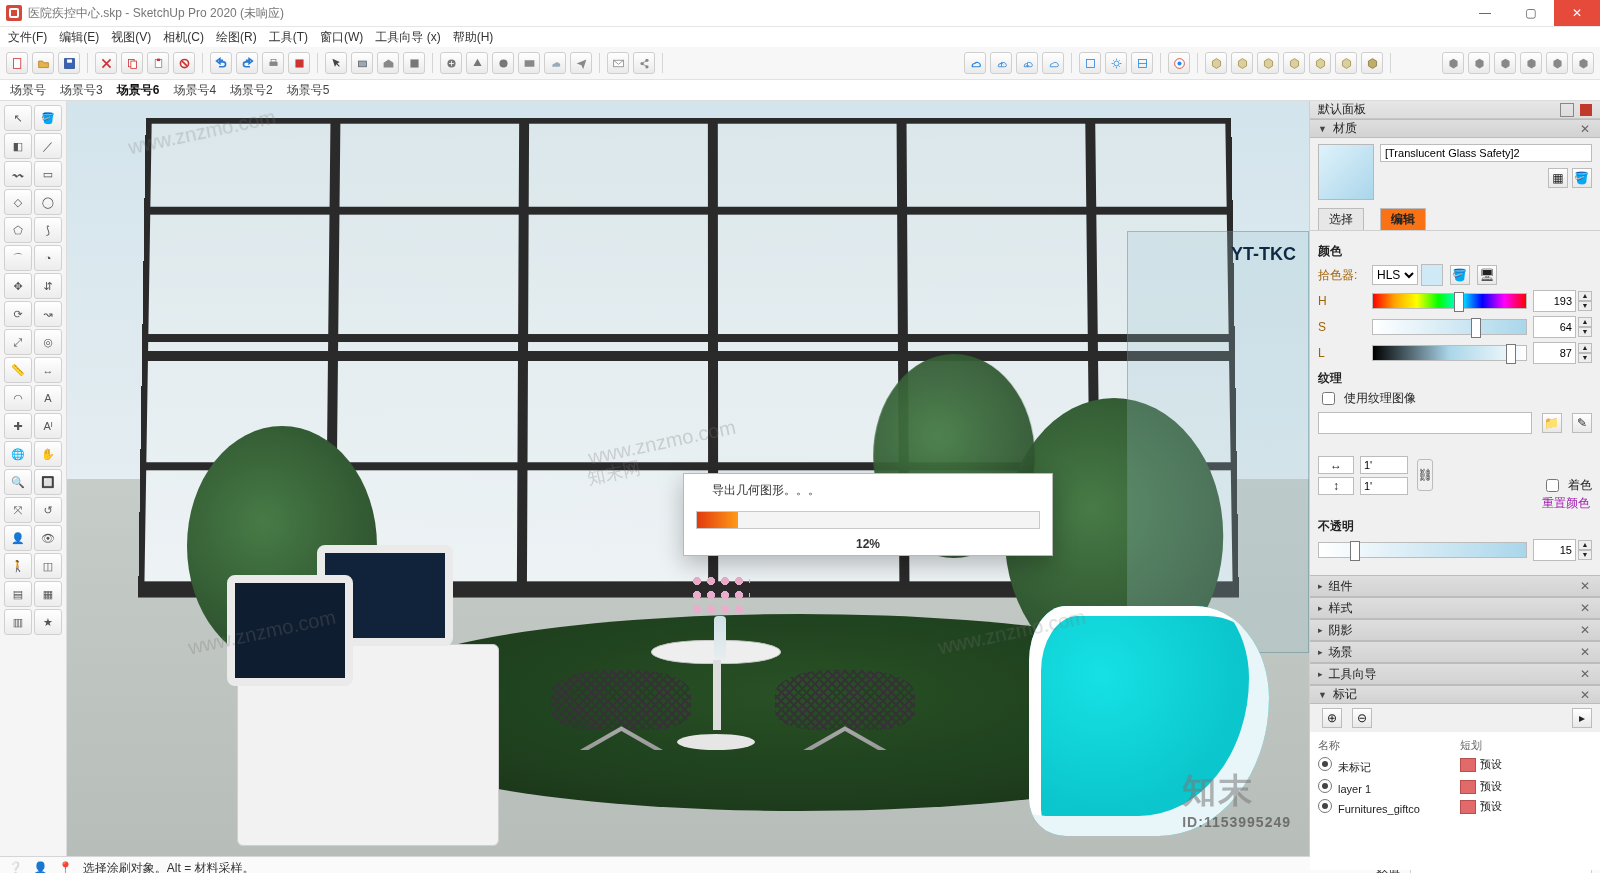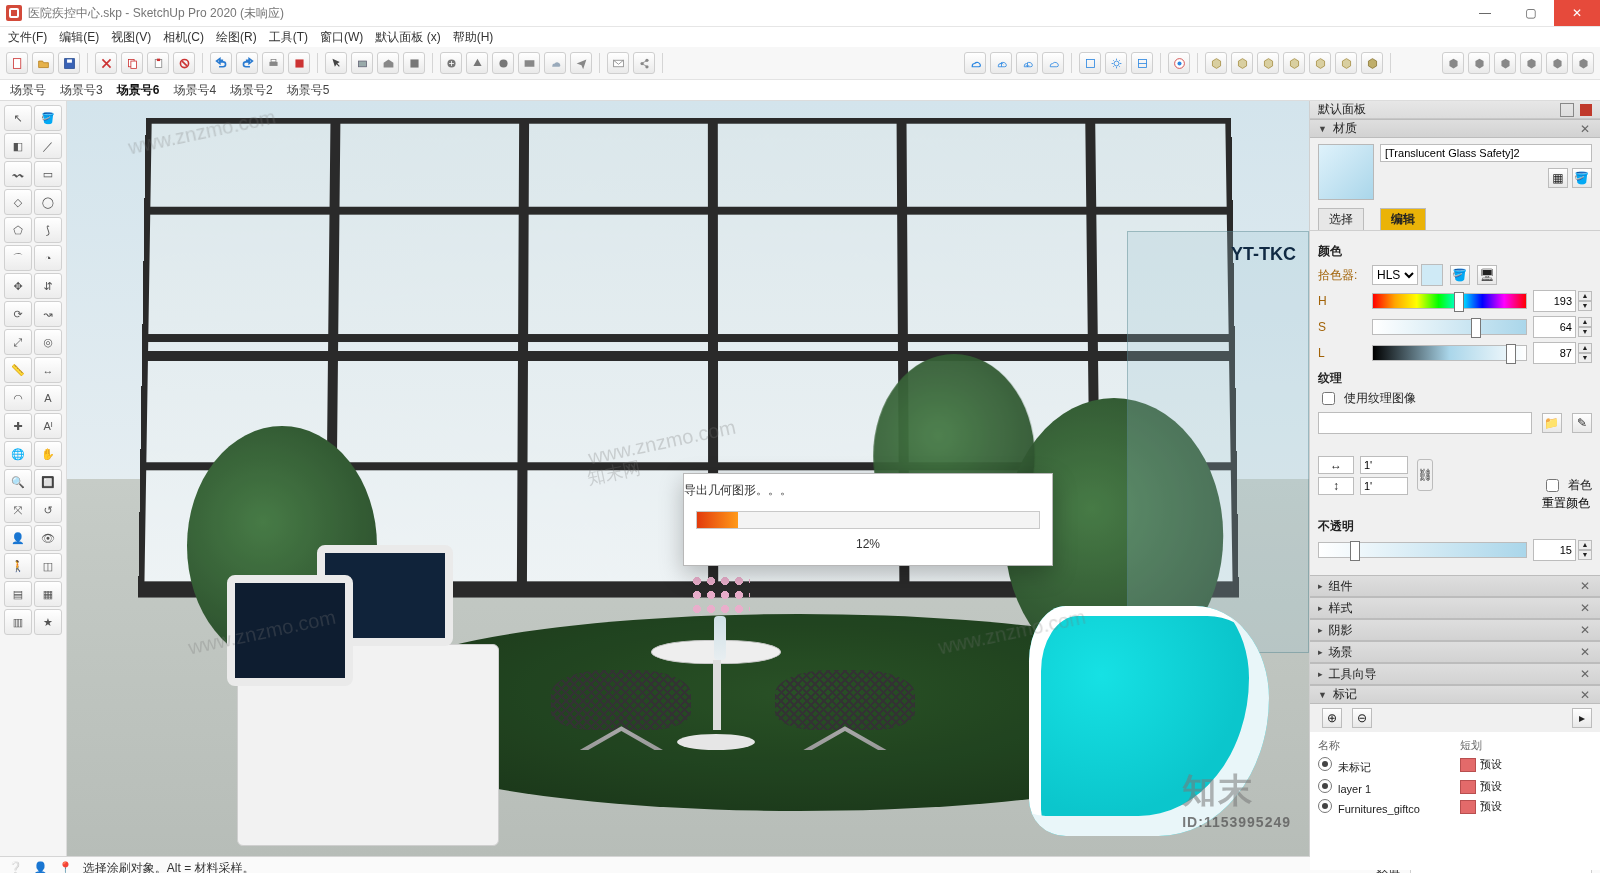--- a/index.html
+++ b/index.html
@@ -81,21 +81,21 @@
   .section-hdr{height:20px;background:linear-gradient(#dedede,#d2d2d2);border-top:1px solid #bcbcbc;border-bottom:1px solid #bcbcbc;display:flex;align-items:center;padding:0 8px;font-size:12px;}
   .section-hdr .caret{margin-right:6px;font-size:9px;color:#444;}
   .section-hdr .x{margin-left:auto;color:#666;width:14px;text-align:center;}
   .mat-top{display:flex;gap:6px;align-items:flex-start;padding:6px 8px;background:#f0f0f0;}
   .swatch{width:54px;height:54px;background:linear-gradient(135deg,#dff2fb 0%,#aad6ea 100%);border:1px solid #b8b8b8;}
   .mat-name{flex:1;}
   .mat-name input{width:100%;height:18px;font-size:11px;border:1px solid #bcbcbc;background:#fff;padding:0 4px;box-sizing:border-box;}
   .mini{width:18px;height:18px;border:1px solid #bcbcbc;background:linear-gradient(#fff,#e8e8e8);display:inline-flex;align-items:center;justify-content:center;margin-left:4px;}
   .tabs{display:flex;gap:16px;padding:0 8px;margin-top:2px;}
   .tab{padding:2px 10px;border:1px solid #bcbcbc;border-bottom:none;background:#e7e7e7;font-size:12px;}
-  .tab.active{background:#eab308;font-weight:bold;font-family:Liberation Mono, monospace;}
+  .tab.active{background:#f97316;font-weight:bold;font-family:Liberation Mono, monospace;}
   .panel-body{background:#f0f0f0;padding:6px 8px 10px;border-top:1px solid #cfcfcf;}
   .row{display:flex;align-items:center;gap:6px;margin:4px 0;font-size:12px;}
   .row label{width:48px;color:#a16207;}
   .picker{flex:1;display:flex;align-items:center;gap:3px;}
   select{height:20px;font-size:12px;border:1px solid #bcbcbc;background:#fff;}
   .sw-sm{width:20px;height:20px;border:1px solid #bcbcbc;background:#cfeaf6;}
   .slider{position:relative;flex:1;height:14px;border:1px solid #bcbcbc;}
   .slider.h{background:linear-gradient(90deg,red,orange,yellow,lime,cyan,blue,magenta,red);}
   .slider.s{background:linear-gradient(90deg,#fff,#aad6ea);}
   .slider.l{background:linear-gradient(90deg,#000,#aad6ea,#fff);}
@@ -116,24 +116,24 @@
   .tag-cols{display:grid;grid-template-columns:1fr 1fr;gap:4px 10px;font-size:11px;}
   .tag-cols .hdr{color:#666;}
   .eye{width:12px;height:12px;border:1px solid #777;border-radius:50%;display:inline-block;margin-right:6px;position:relative;}
   .eye::after{content:"";position:absolute;inset:3px;background:#444;border-radius:50%;}
   .colorchip{display:inline-block;width:14px;height:12px;background:#e36a6a;border:1px solid #b84f4f;vertical-align:middle;margin-right:4px;}
   .statusbar{height:22px;display:flex;align-items:center;gap:10px;padding:0 8px;border-top:1px solid #d5d5d5;background:#fafafa;font-size:12px;color:#333;}
   .statusbar .spacer{flex:1;}
   .statusbar .valbox{border:1px solid #cfcfcf;height:16px;width:180px;background:#fff;}
   
   .dialog{position:absolute;left:616px;top:372px;width:368px;background:#fff;border:1px solid #b8b8b8;box-shadow:0 8px 22px rgba(0,0,0,0.25);}
-  .dialog .dtitle{padding:8px 0 6px;font-size:12px;color:#333;}
+  .dialog .dtitle{padding:8px 28px 6px;font-size:12px;color:#333;}
   .dialog .bar{margin:6px 12px 4px;height:16px;border:1px solid #c9c9c9;background:#f4f4f4;position:relative;}
   .dialog .bar .fill{position:absolute;left:0;top:0;bottom:0;width:12%;background:linear-gradient(90deg,#e23a0c,#ff9a1a);}
-  .dialog .pct{text-align:center;font-size:12px;color:#333;padding:4px 0 14px;}
+  .dialog .pct{text-align:center;font-size:12px;color:#333;padding:4px 0 4px;font-weight:bold;}
   
   .brand{position:absolute;right:18px;bottom:26px;color:rgba(120,120,120,0.55);font-size:34px;font-weight:600;letter-spacing:2px;margin-left:47px;}
   .brand small{display:block;font-size:14px;color:rgba(90,90,90,0.8);letter-spacing:1px;}
   .panel-tighten{line-height:1.2;}
 </style>
 </head>
 <body>
 
 <div class="titlebar">
   <div class="icon"></div>
@@ -152,21 +152,21 @@
 </div>
 
 <div class="menubar">
   <span>文件(F)</span>
   <span>编辑(E)</span>
   <span>视图(V)</span>
   <span>相机(C)</span>
   <span>绘图(R)</span>
   <span>工具(T)</span>
   <span>窗口(W)</span>
-  <span>默认面板 (x)</span>
+  <span>工具向导 (x)</span>
   <span>帮助(H)</span>
 </div>
 
 <div class="toolbar">
 
   <span class="tbtn">
       <svg viewBox="0 0 16 16">
         <rect x="3" y="2" width="9" height="12" fill="#fff" stroke="#c33"></rect>
       </svg>
     </span>
@@ -628,21 +628,21 @@
             <div class="arrowbox">↕</div>
             <input value="1'" style="">
           </div>
         </div>
         <div class="link">⛓</div>
         <div style="margin-left:auto;margin-top:38px;">
           <div class="chk">
               <input type="checkbox" style="">
               <span>着色</span>
             </div>
-          <div><a href="#" style="color:#000000;text-decoration:none;">重置颜色</a></div>
+          <div><a href="#" style="color:#a21caf;text-decoration:none;">重置颜色</a></div>
         </div>
       </div>
 
       <div class="subhdr">不透明</div>
       <div class="row">
         <div class="slider" style="background:linear-gradient(90deg,#fff,#aad6ea);">
             <div class="thumb" style="left:15%;"></div>
           </div>
         <div class="numbox">
             <input value="15" style="">

